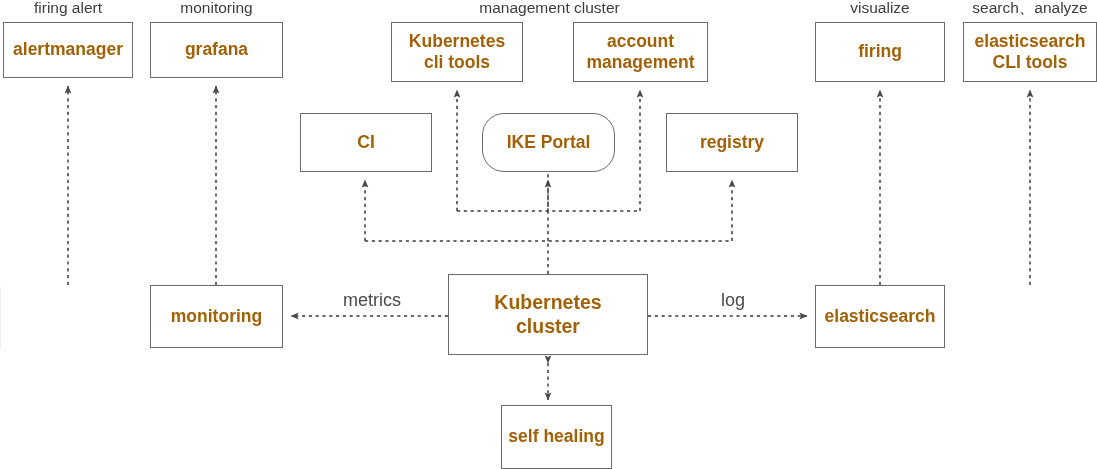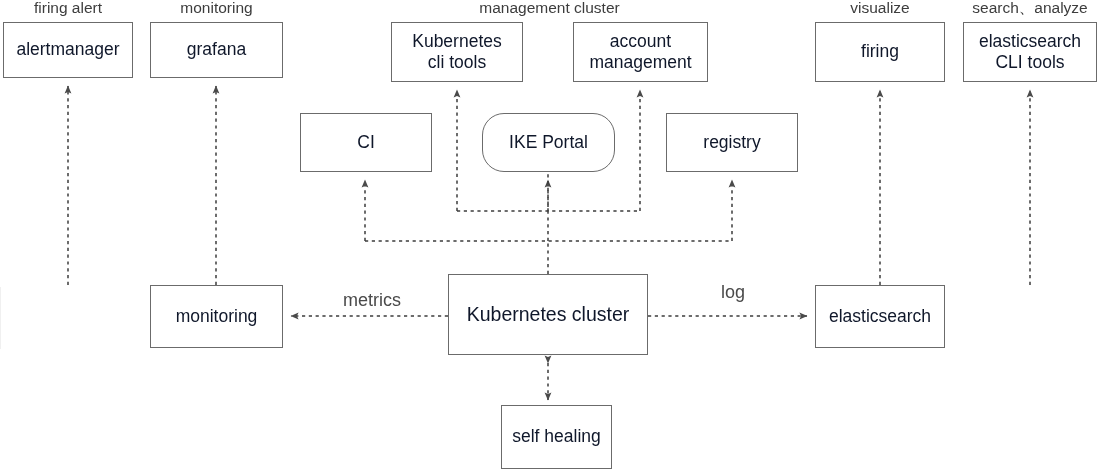--- a/index.html
+++ b/index.html
@@ -1,21 +1,21 @@
 <!DOCTYPE html>
 <html><head>
 <meta charset="utf-8">
 <style>
   html,body{margin:0;padding:0;background:#ffffff;}
   body{font-family:"Liberation Sans",sans-serif;}
   #stage{position:relative;width:1097px;height:469px;overflow:hidden;background:#fff;}
   svg.edges{position:absolute;left:0;top:0;width:1097px;height:469px;pointer-events:none;}
   .node{position:absolute;box-sizing:border-box;border:1.6px solid #6b6b6b;background:#ffffff;
         display:flex;align-items:center;justify-content:center;text-align:center;
-        color:#0f172a;line-height:1.22;}
+        color:#a16207;line-height:1.22;font-weight:bold;}
   .grp-label{position:absolute;color:#3d3d3d;text-align:center;white-space:nowrap;
              font-size:15.5px;line-height:1;}
   .edge-label{position:absolute;color:#4a4a4a;font-size:18px;white-space:nowrap;background:#fff;padding:0 3px;}
   .f17{font-size:17.5px;}
   .f19{font-size:19.5px;}
   .leftrule{position:absolute;left:0;top:287px;width:1.4px;height:62px;background:#f0f0f0;}
 </style>
 </head>
 <body>
 
@@ -90,15 +90,15 @@
 
   <div class="node f17" style="left:150px;top:285px;width:133px;height:63px;">monitoring</div>
 
   <div class="node f19" style="left:448px;top:274px;width:200px;height:81px;padding:0 14px;">Kubernetes cluster</div>
 
   <div class="node f17" style="left:815px;top:285px;width:130px;height:63px;">elasticsearch</div>
 
   <div class="node f17" style="left:483px;top:405px;width:111px;height:64px;margin-left:18px;">self healing</div>
 
   <div class="edge-label" style="left:340px;top:290px;">metrics</div>
-  <div class="edge-label" style="left:718px;top:282px;text-align:right;">log</div>
+  <div class="edge-label" style="left:718px;top:290px;text-align:right;">log</div>
 
 </div>
 
 </body></html>

